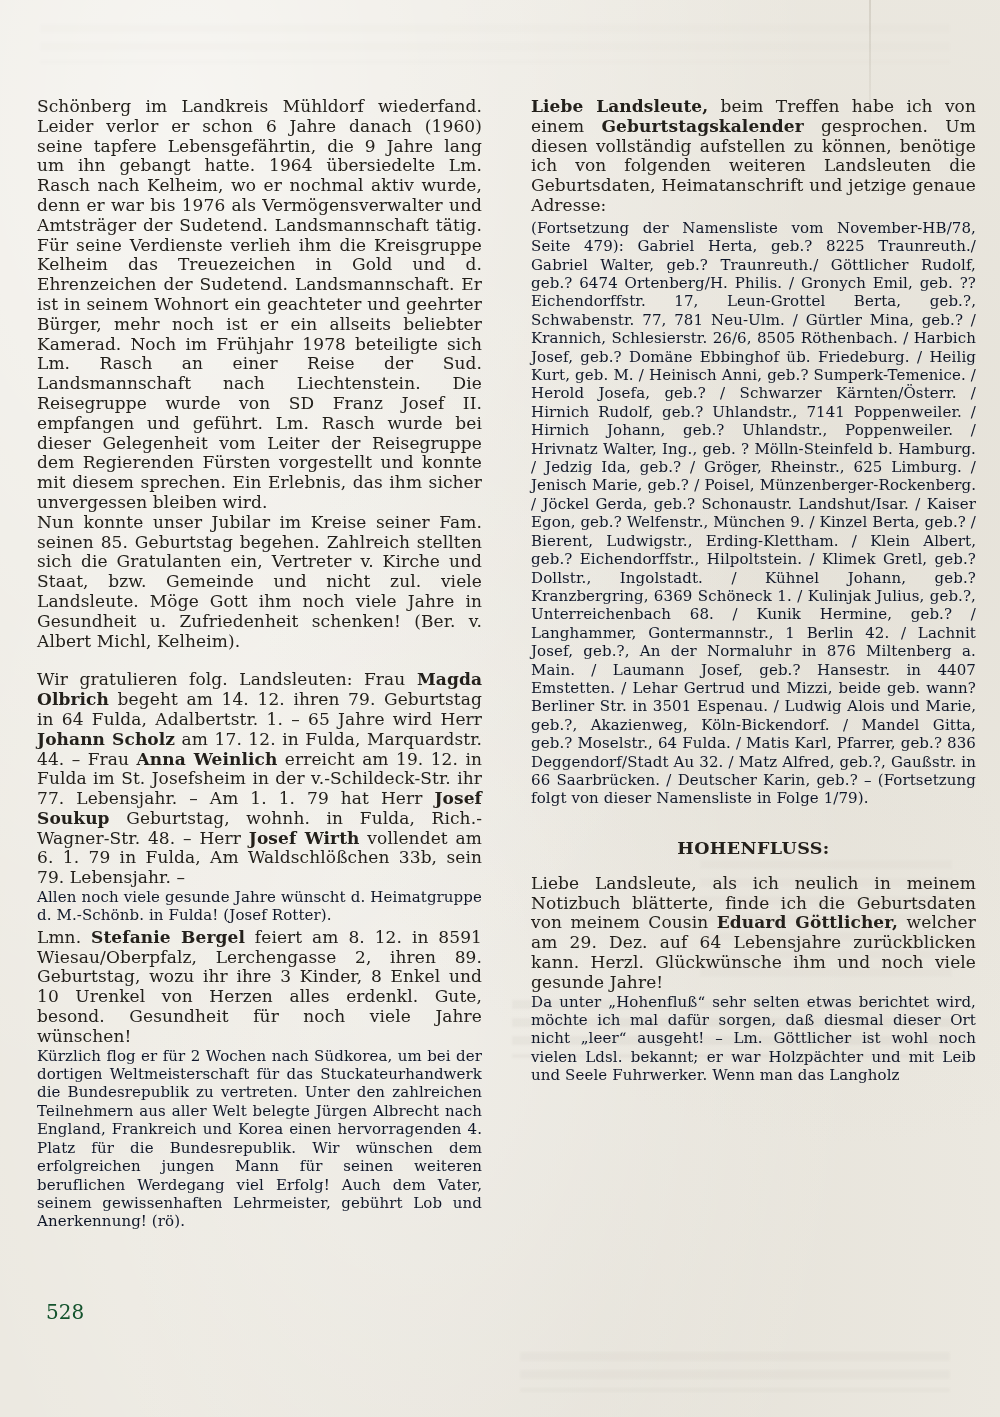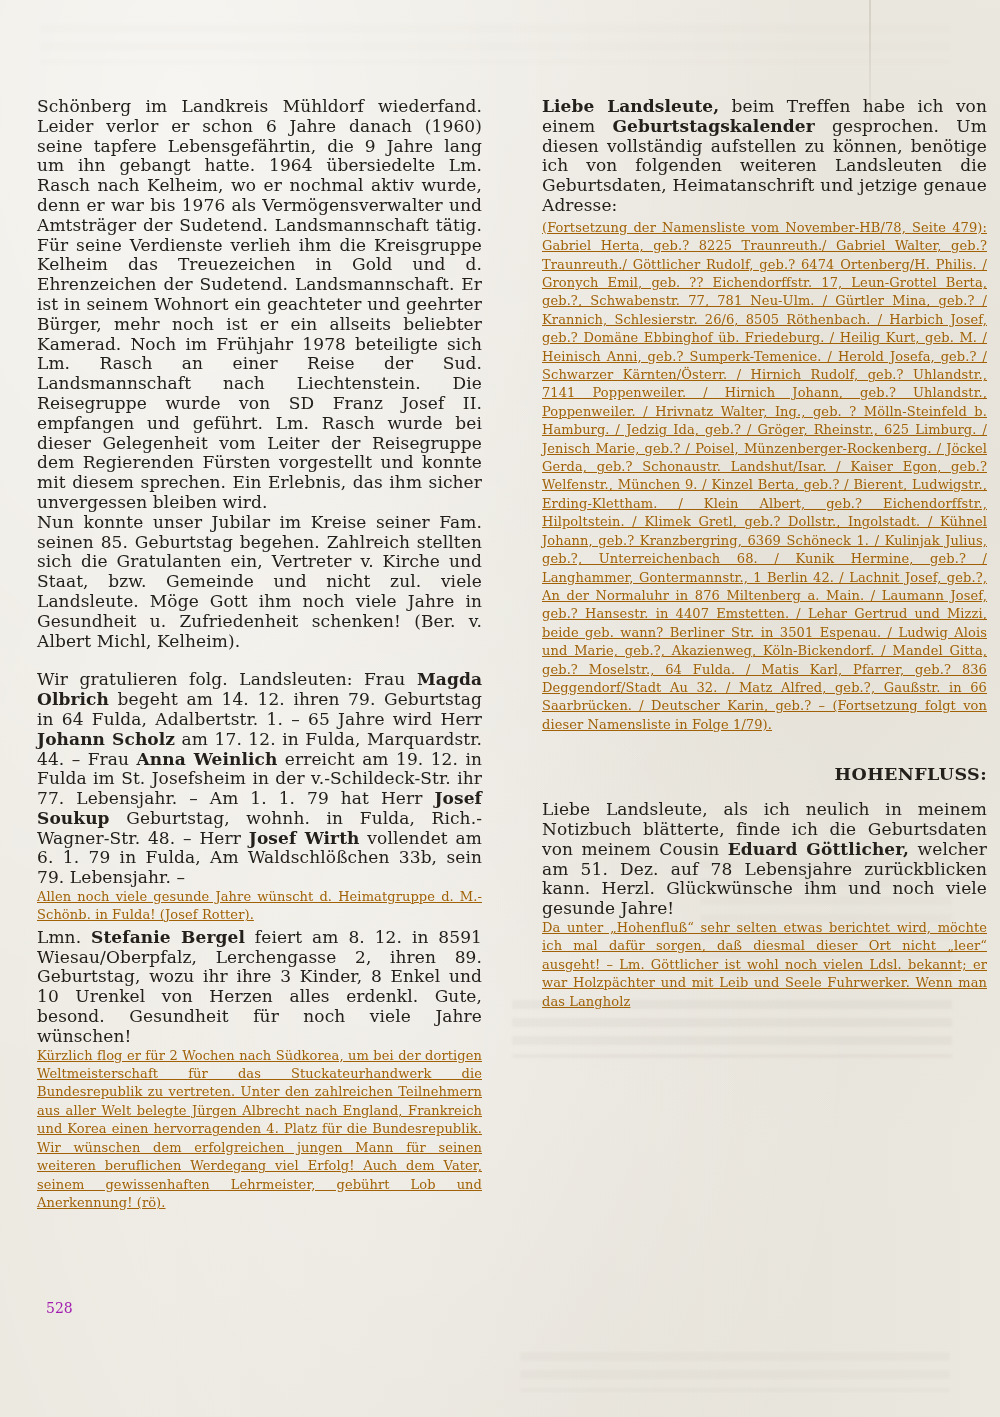--- a/index.html
+++ b/index.html
@@ -17,50 +17,49 @@
     font-family: "DejaVu Serif", "Liberation Serif", serif;
   }
   .col {
     position: absolute;
     top: 97px;
     width: 445px;
     color: #23201b;
     text-align: justify;
   }
   #col-left  { left: 37px; }
-  #col-right { left: 542px; }
+  #col-right { left: 531px; }
   .para {
     margin: 0;
     font-size: 17px;
     line-height: 19.8px;
     letter-spacing: 0.1px;
   }
   .para.small {
-    font-size: 13px;
+    font-size: 15px;
     line-height: 18.4px;
-    color: #a16207;
-    text-decoration: underline;
+    color: #0f172a;
   }
   .bold { font-weight: bold; }
   .heading {
     margin: 30px 0 16px 0;
     font-size: 17.5px;
     line-height: 20px;
     font-weight: bold;
     letter-spacing: 0.4px;
-    text-align: right;
+    text-align: center;
   }
   .gap-sm { margin-top: 19px; }
   .gap-xs { margin-top: 3px; }
   .page-number {
     position: absolute;
     left: 46px;
     top: 1300px;
-    font-size: 14px;
-    color: #a21caf;
+    font-size: 20px;
+    color: #14532d;
   }
   .ghost {
     position: absolute;
     pointer-events: none;
     filter: blur(1.2px);
     background: repeating-linear-gradient(
       to bottom,
       rgba(118,110,96,0.10) 0px, rgba(118,110,96,0.10) 9px,
       rgba(0,0,0,0) 9px, rgba(0,0,0,0) 18px);
   }
@@ -91,17 +90,17 @@
     <p class="para gap-sm"><span>Wir gratulieren folg. Landsleuten: Frau </span><span class="bold">Magda Olbrich</span><span> begeht am 14. 12. ihren 79. Geburtstag in 64 Fulda, Adalbertstr. 1. – 65 Jahre wird Herr </span><span class="bold">Johann Scholz</span><span> am 17. 12. in Fulda, Marquardstr. 44. – Frau </span><span class="bold">Anna Weinlich</span><span> erreicht am 19. 12. in Fulda im St. Josefsheim in der v.-Schildeck-Str. ihr 77. Lebensjahr. – Am 1. 1. 79 hat Herr </span><span class="bold">Josef Soukup</span><span> Geburtstag, wohnh. in Fulda, Rich.-Wagner-Str. 48. – Herr </span><span class="bold">Josef Wirth</span><span> vollendet am 6. 1. 79 in Fulda, Am Waldschlößchen 33b, sein 79. Lebensjahr. –</span></p>
     <p class="para small"><span>Allen noch viele gesunde Jahre wünscht d. Heimatgruppe d. M.-Schönb. in Fulda! (Josef Rotter).</span></p>
     <p class="para gap-xs"><span>Lmn. </span><span class="bold">Stefanie Bergel</span><span> feiert am 8. 12. in 8591 Wiesau/Oberpfalz, Lerchengasse 2, ihren 89. Geburtstag, wozu ihr ihre 3 Kinder, 8 Enkel und 10 Urenkel von Herzen alles erdenkl. Gute, besond. Gesundheit für noch viele Jahre wünschen!</span></p>
     <p class="para small"><span>Kürzlich flog er für 2 Wochen nach Südkorea, um bei der dortigen Weltmeisterschaft für das Stuckateurhandwerk die Bundesrepublik zu vertreten. Unter den zahlreichen Teilnehmern aus aller Welt belegte Jürgen Albrecht nach England, Frankreich und Korea einen hervorragenden 4. Platz für die Bundesrepublik. Wir wünschen dem erfolgreichen jungen Mann für seinen weiteren beruflichen Werdegang viel Erfolg! Auch dem Vater, seinem gewissenhaften Lehrmeister, gebührt Lob und Anerkennung! (rö).</span></p>
   </div>
 
 <div class="col" id="col-right">
     <p class="para"><span class="bold">Liebe Landsleute,</span><span> beim Treffen habe ich von einem </span><span class="bold">Geburtstagskalender</span><span> gesprochen. Um diesen vollständig aufstellen zu können, benötige ich von folgenden weiteren Landsleuten die Geburtsdaten, Heimatanschrift und jetzige genaue Adresse:</span></p>
     <p class="para small gap-xs"><span>(Fortsetzung der Namensliste vom November-HB/78, Seite 479): Gabriel Herta, geb.? 8225 Traunreuth./ Gabriel Walter, geb.? Traunreuth./ Göttlicher Rudolf, geb.? 6474 Ortenberg/H. Philis. / Gronych Emil, geb. ?? Eichendorffstr. 17, Leun-Grottel Berta, geb.?, Schwabenstr. 77, 781 Neu-Ulm. / Gürtler Mina, geb.? / Krannich, Schlesierstr. 26/6, 8505 Röthenbach. / Harbich Josef, geb.? Domäne Ebbinghof üb. Friedeburg. / Heilig Kurt, geb. M. / Heinisch Anni, geb.? Sumperk-Temenice. / Herold Josefa, geb.? / Schwarzer Kärnten/Österr. / Hirnich Rudolf, geb.? Uhlandstr., 7141 Poppenweiler. / Hirnich Johann, geb.? Uhlandstr., Poppenweiler. / Hrivnatz Walter, Ing., geb. ? Mölln-Steinfeld b. Hamburg. / Jedzig Ida, geb.? / Gröger, Rheinstr., 625 Limburg. / Jenisch Marie, geb.? / Poisel, Münzenberger-Rockenberg. / Jöckel Gerda, geb.? Schonaustr. Landshut/Isar. / Kaiser Egon, geb.? Welfenstr., München 9. / Kinzel Berta, geb.? / Bierent, Ludwigstr., Erding-Klettham. / Klein Albert, geb.? Eichendorffstr., Hilpoltstein. / Klimek Gretl, geb.? Dollstr., Ingolstadt. / Kühnel Johann, geb.? Kranzbergring, 6369 Schöneck 1. / Kulinjak Julius, geb.?, Unterreichenbach 68. / Kunik Hermine, geb.? / Langhammer, Gontermannstr., 1 Berlin 42. / Lachnit Josef, geb.?, An der Normaluhr in 876 Miltenberg a. Main. / Laumann Josef, geb.? Hansestr. in 4407 Emstetten. / Lehar Gertrud und Mizzi, beide geb. wann? Berliner Str. in 3501 Espenau. / Ludwig Alois und Marie, geb.?, Akazienweg, Köln-Bickendorf. / Mandel Gitta, geb.? Moselstr., 64 Fulda. / Matis Karl, Pfarrer, geb.? 836 Deggendorf/Stadt Au 32. / Matz Alfred, geb.?, Gaußstr. in 66 Saarbrücken. / Deutscher Karin, geb.? – (Fortsetzung folgt von dieser Namensliste in Folge 1/79).</span></p>
     <h2 class="heading"><span class="bold">HOHENFLUSS:</span></h2>
-    <p class="para"><span>Liebe Landsleute, als ich neulich in meinem Notizbuch blätterte, finde ich die Geburtsdaten von meinem Cousin </span><span class="bold">Eduard Göttlicher,</span><span> welcher am 51. Dez. auf 78 Lebensjahre zurückblicken kann. Herzl. Glückwünsche ihm und noch viele gesunde Jahre!</span></p>
+    <p class="para"><span>Liebe Landsleute, als ich neulich in meinem Notizbuch blätterte, finde ich die Geburtsdaten von meinem Cousin </span><span class="bold">Eduard Göttlicher,</span><span> welcher am 29. Dez. auf 64 Lebensjahre zurückblicken kann. Herzl. Glückwünsche ihm und noch viele gesunde Jahre!</span></p>
     <p class="para small"><span>Da unter „Hohenfluß“ sehr selten etwas berichtet wird, möchte ich mal dafür sorgen, daß diesmal dieser Ort nicht „leer“ ausgeht! – Lm. Göttlicher ist wohl noch vielen Ldsl. bekannt; er war Holzpächter und mit Leib und Seele Fuhrwerker. Wenn man das Langholz</span></p>
   </div>
 
 <div class="page-number">528</div>
 
 </body></html>

